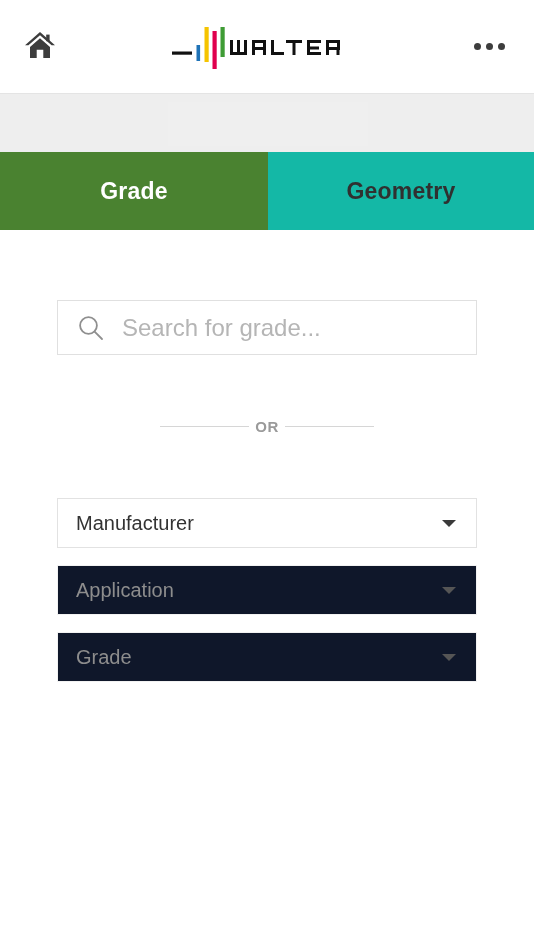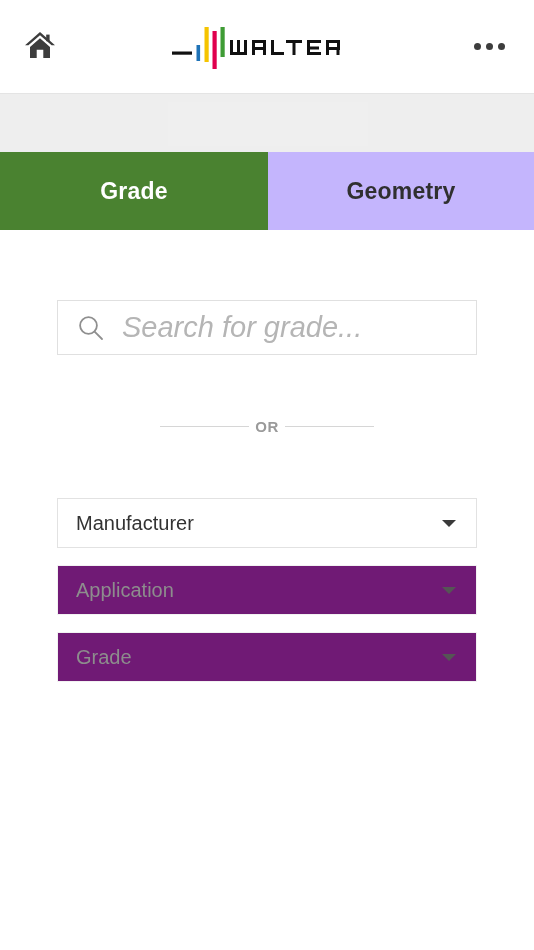--- a/index.html
+++ b/index.html
@@ -86,21 +86,21 @@
     cursor: pointer;
     letter-spacing: 0.2px;
   }
   .tab.active {
     width: 268px;
     background: #4a8230;
     color: #ffffff;
   }
   .tab.inactive {
     width: 266px;
-    background: #c4b5fd;
+    background: #14b8a6;
     color: #303030;
   }
 
   
   .content {
     position: absolute;
     top: 230px; left: 0;
     width: 534px;
     bottom: 0;
     background: #ffffff;
@@ -116,25 +116,24 @@
     align-items: center;
     padding-left: 18px;
     cursor: text;
   }
   .search-icon { width: 30px; height: 30px; flex: 0 0 auto; }
   .search-input {
     border: none;
     outline: none;
     background: transparent;
     font-family: "Liberation Sans", sans-serif;
-    font-size: 29px;
+    font-size: 24px;
     color: #ef4444;
     margin-left: 16px;
     width: 330px;
-    font-style: italic;
   }
   .search-input::placeholder { color: #b5b5b5; }
 
   .or-row {
     position: absolute;
     left: 160px; top: 185px;
     width: 214px; height: 22px;
     display: flex;
     align-items: center;
     justify-content: center;
@@ -161,21 +160,21 @@
     align-items: center;
     padding: 0 18px;
     margin-bottom: 17px;
     cursor: pointer;
   }
   .select-row.enabled {
     background: #ffffff;
     border: 1px solid #e2e2e2;
   }
   .select-row.disabled {
-    background: #701a75;
+    background: #0f172a;
     border: 1px solid #f2f2f2;
   }
   .select-label { font-size: 20px; }
   .select-row.enabled .select-label { color: #333333; }
   .select-row.disabled .select-label { color: #8d8d8d; }
   .caret {
     position: absolute;
     right: 20px;
     top: 50%;
     margin-top: -3px;

